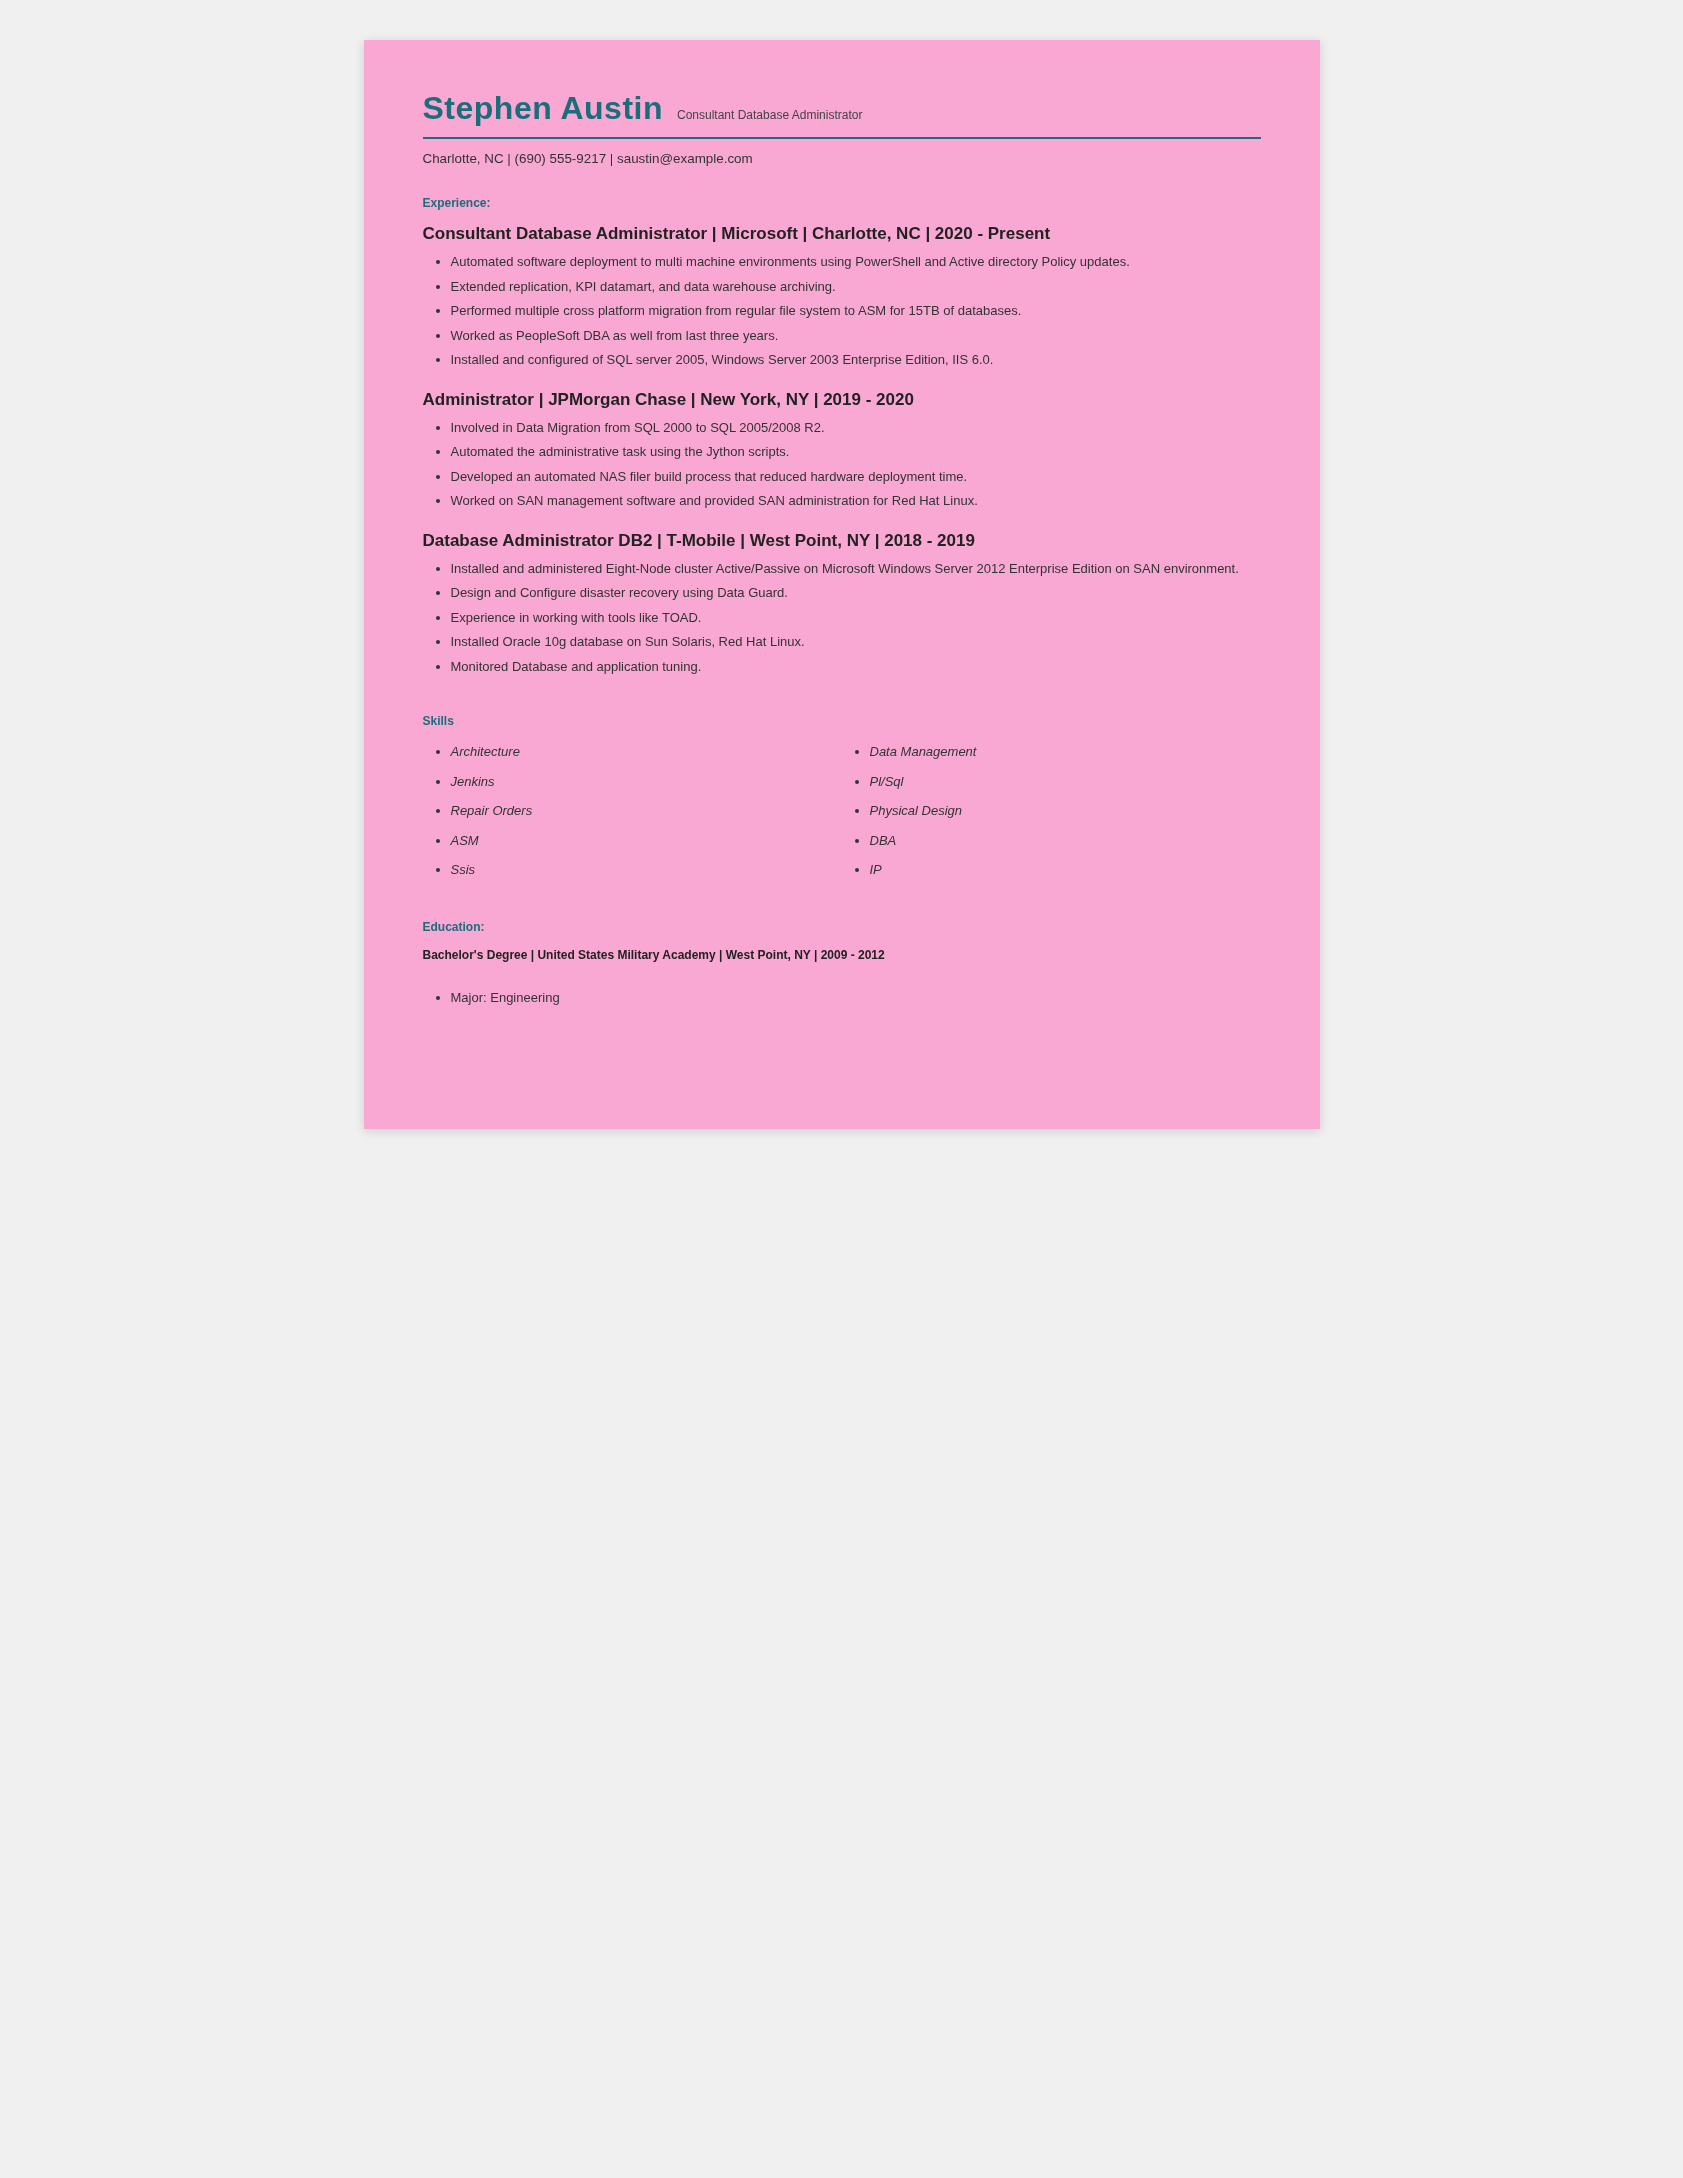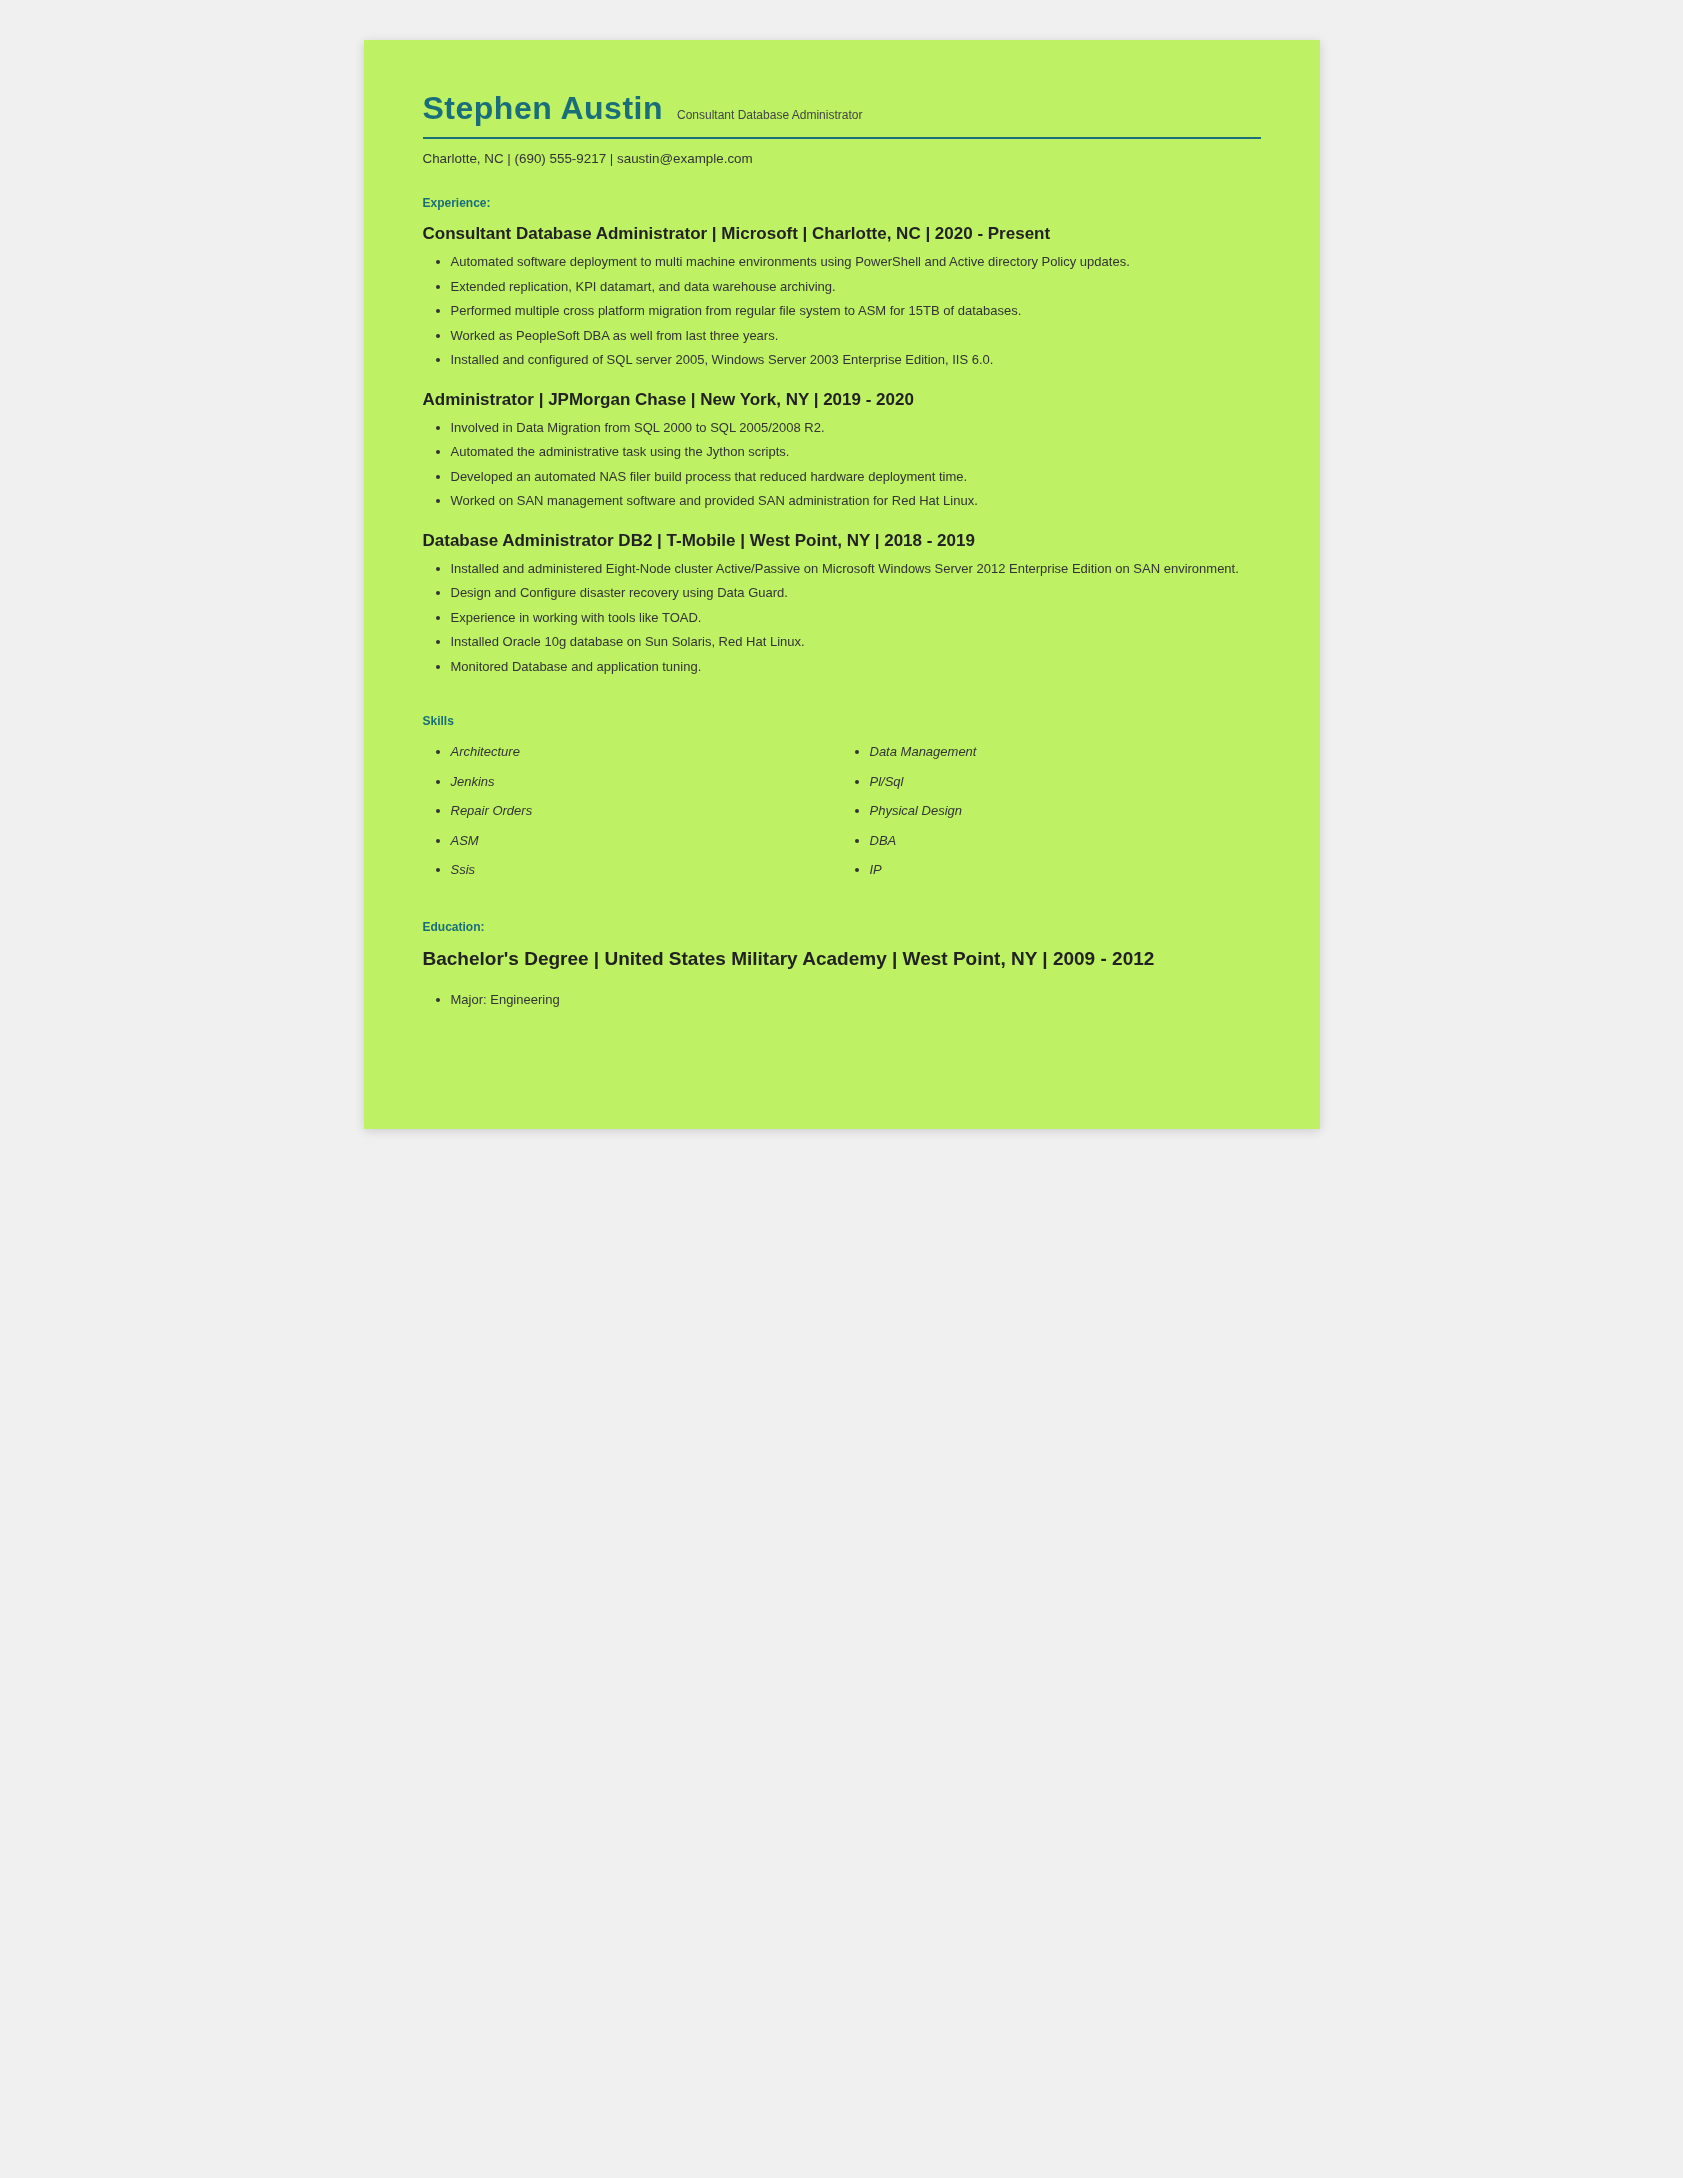--- a/index.html
+++ b/index.html
@@ -10,21 +10,21 @@
 
     body {
       background: #f0f0f0;
       font-family: Arial, sans-serif;
       display: flex;
       justify-content: center;
       padding: 40px 20px;
     }
 
     .resume-page {
-      background: #bef264;
+      background: #f9a8d4;
       width: 956px;
       min-height: 1089px;
       padding: 50px 59px 59px 59px;
       box-shadow: 0 2px 10px rgba(0,0,0,0.15);
     }
 
     .header-section {
       margin-bottom: 8px;
     }
 
@@ -121,24 +121,24 @@
 
     .education-section {
       margin-top: 30px;
     }
 
     .edu-block {
       margin-bottom: 12px;
     }
 
     .edu-title-line {
-      font-size: 19px;
+      font-size: 12px;
       font-weight: bold;
       color: #222;
-      margin-bottom: 20px;
+      margin-bottom: 26px;
     }
   </style>
 </head>
 <body>
 
 <div class="resume-page">
 
   <div class="header-section">
     <div class="name-title-row">
       <span class="full-name">Stephen Austin</span>

